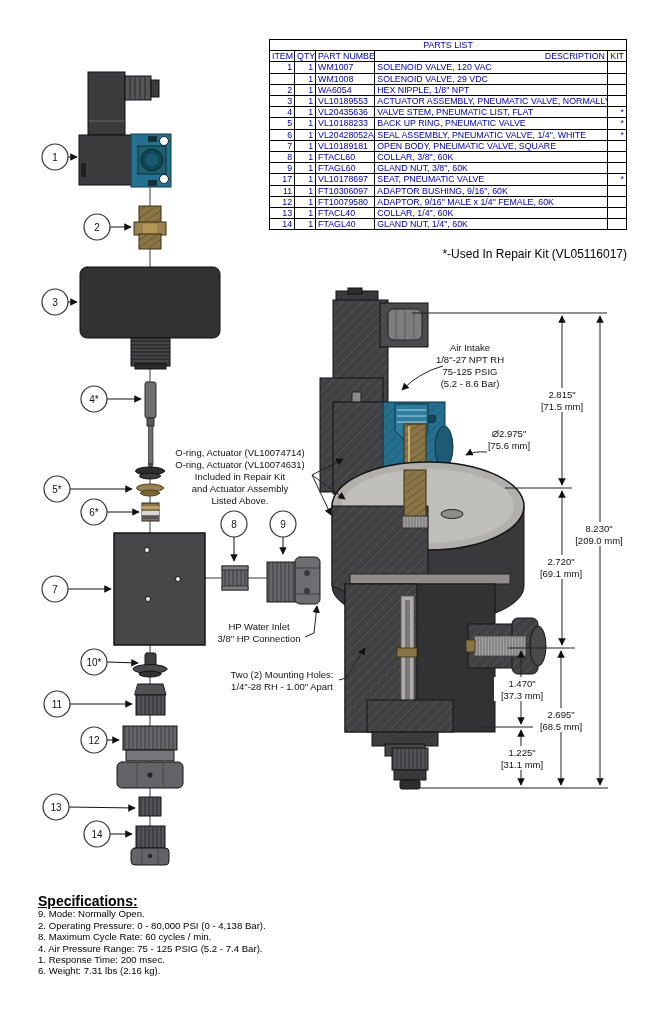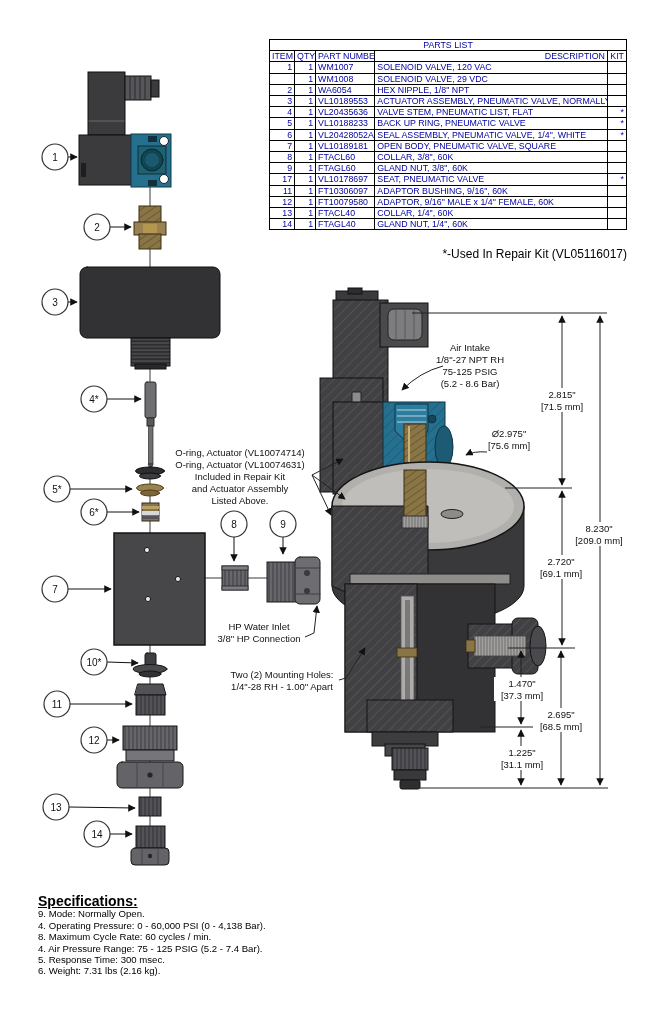--- a/index.html
+++ b/index.html
@@ -507,20 +507,20 @@
     <g>
       <text class="lbl" x="282" y="678" text-anchor="middle">Two (2) Mounting Holes:</text>
       <text class="lbl" x="282" y="690" text-anchor="middle">1/4"-28 RH - 1.00" Apart</text>
       <path d="M339,680 L346,678 L365,648" stroke="#222" fill="none" marker-end="url(#arr)"></path>
     </g>
   </svg>
 
   <div id="specs">
     <div class="sp-head">Specifications:</div>
     <div>9. Mode: Normally Open.</div>
-    <div>4. Operating Pressure: 0 - 60,000 PSI (0 - 4,138 Bar).</div>
+    <div>2. Operating Pressure: 0 - 80,000 PSI (0 - 4,138 Bar).</div>
     <div>8. Maximum Cycle Rate: 60 cycles / min.</div>
     <div>4. Air Pressure Range: 75 - 125 PSIG (5.2 - 7.4 Bar).</div>
-    <div>5. Response Time: 300 msec.</div>
+    <div>1. Response Time: 200 msec.</div>
     <div>6. Weight: 7.31 lbs (2.16 kg).</div>
   </div>
 
 </div>
 
 </body></html>

